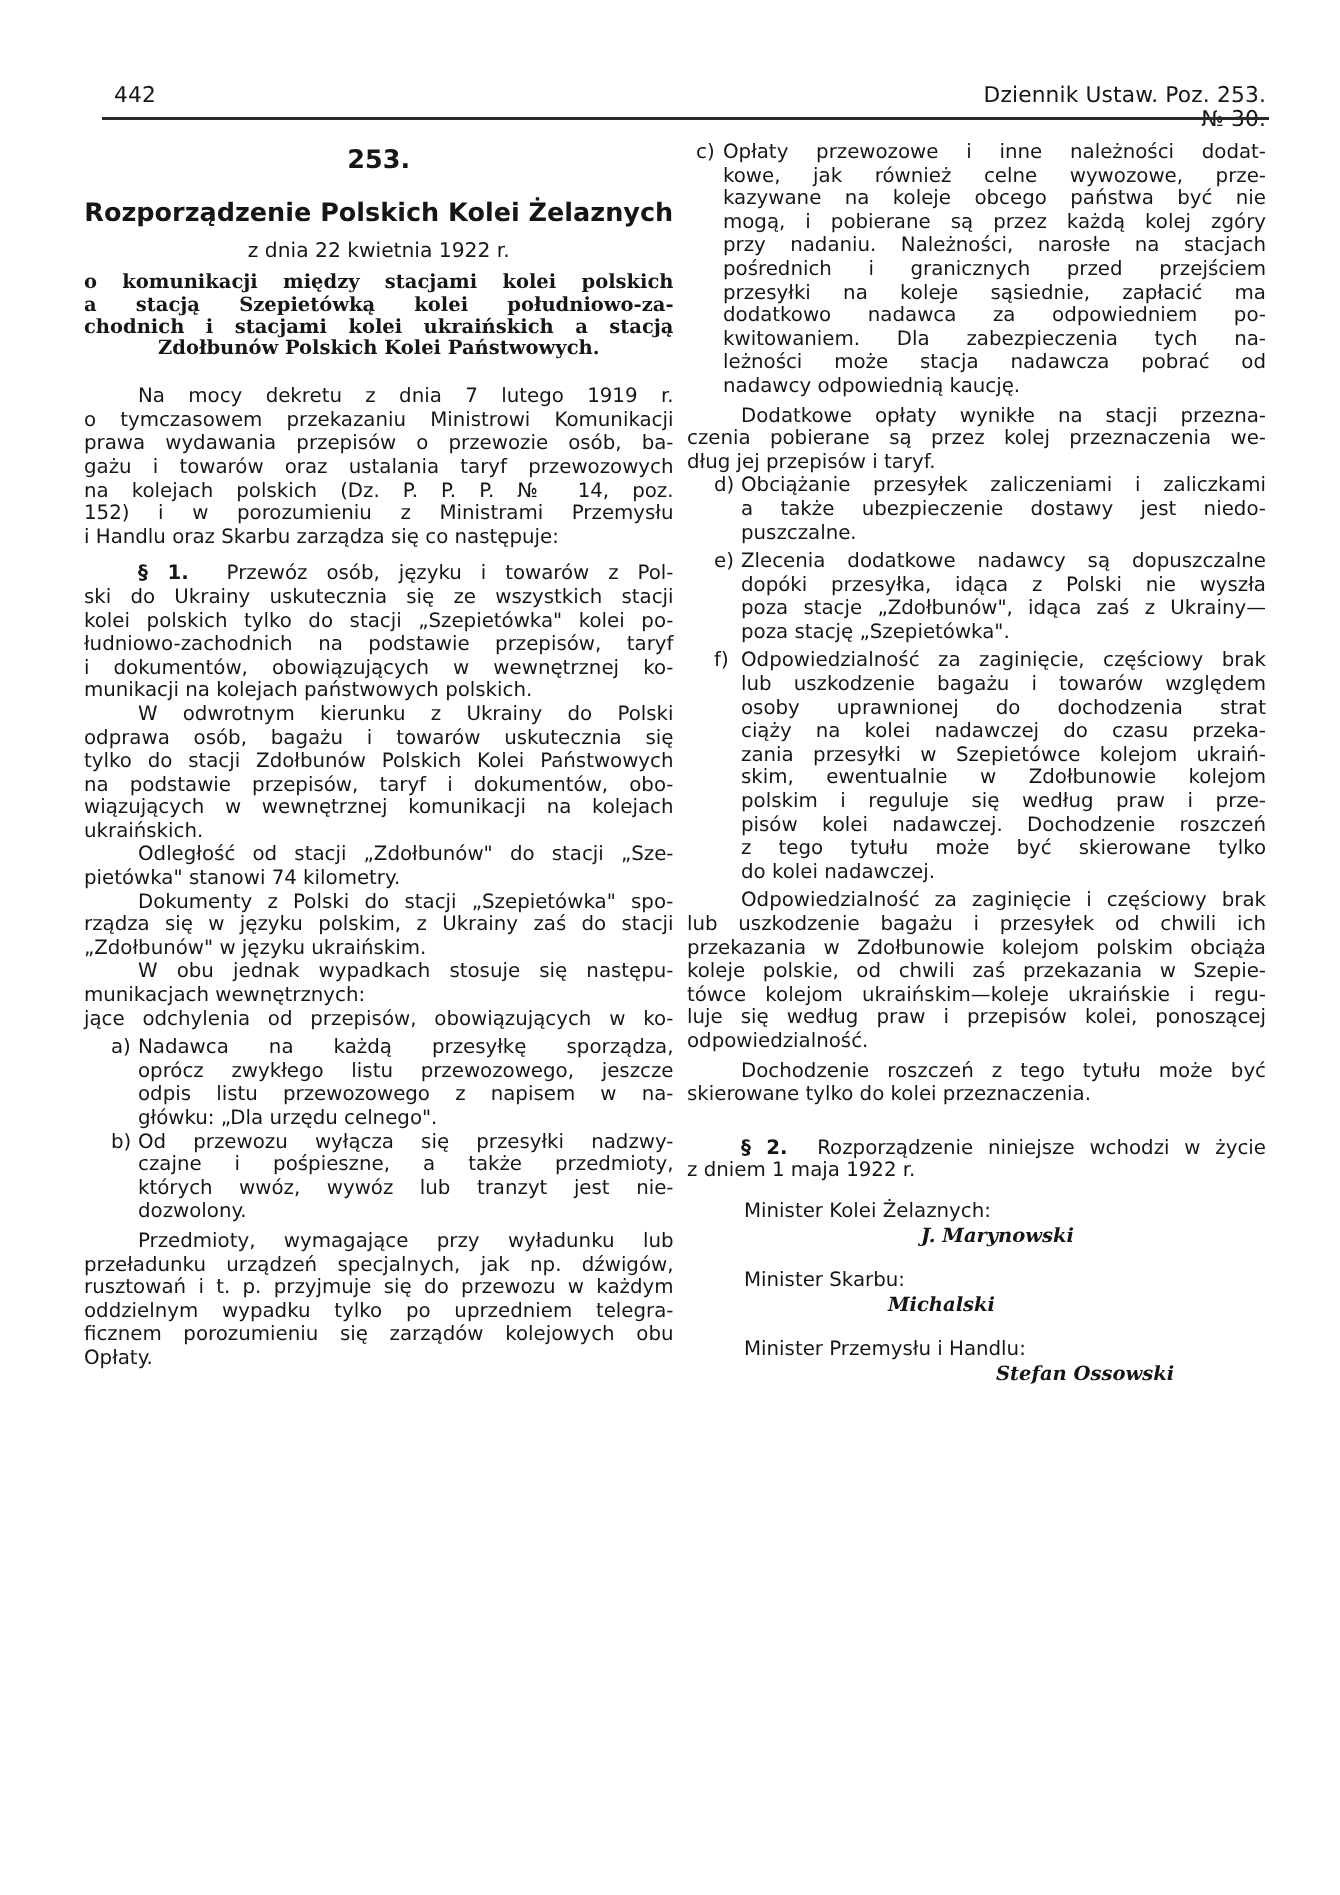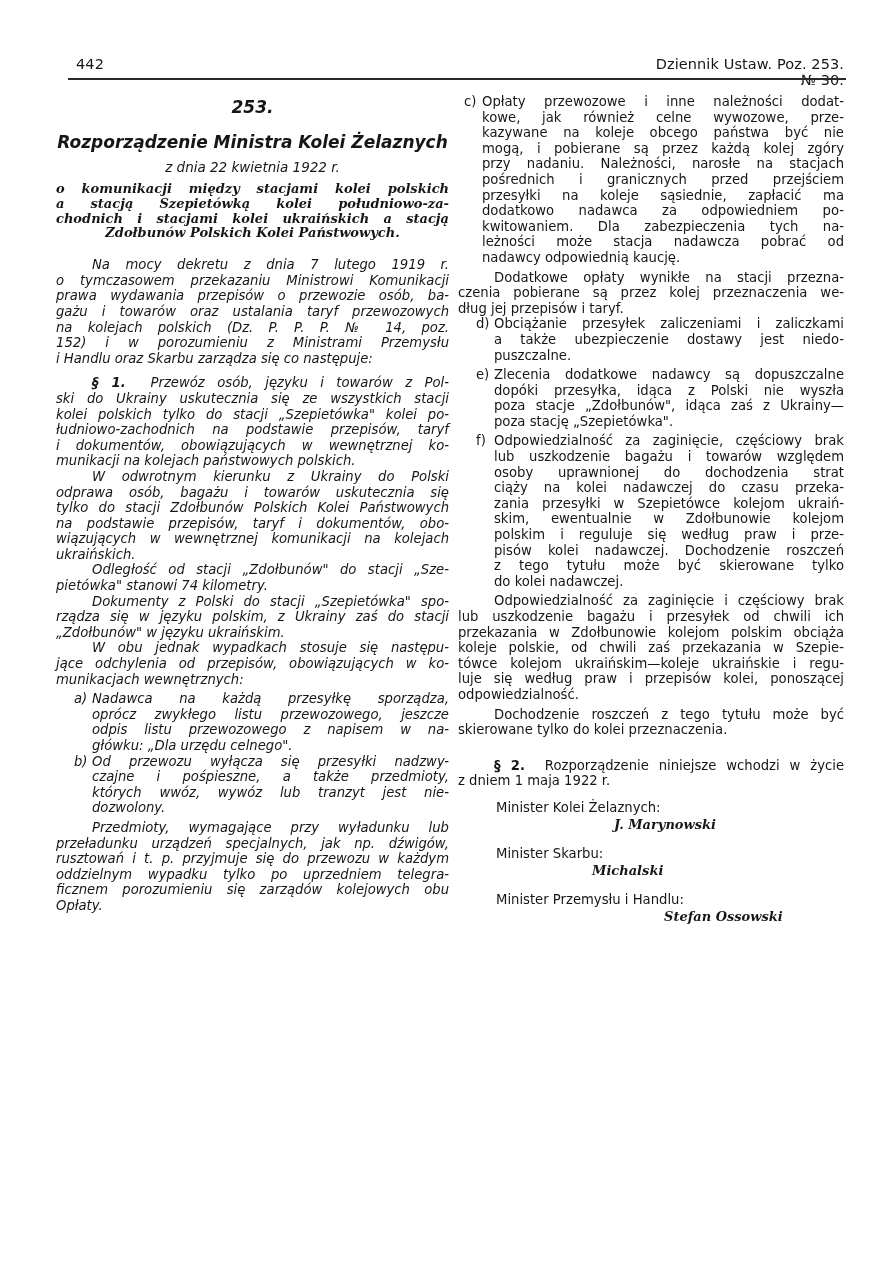--- a/index.html
+++ b/index.html
@@ -16,21 +16,21 @@
     }
     .running-head .pno { position: absolute; left: 4px; top: 0; }
     .running-head .jt { position: absolute; left: 16px; right: 0; top: 0; text-align: right; padding-left: 60px; }
     .running-head .iss { position: absolute; right: 0; top: 16px; }
     .head-rule {
       position: absolute; left: 68px; top: 78px; width: 778px; height: 0;
       border-top: 2px solid #2a2a2a;
     }
 
     .col { position: absolute; top: 94px; font-size: 13.2px; line-height: 15.6px; }
-    .col-left { left: 56px; width: 393px; font-style: italic; }
+    .col-left { left: 56px; width: 393px; }
     .col-right { left: 458px; width: 386px; }
 
     .line { display: block; white-space: nowrap; text-align: justify; text-align-last: justify; height: 15.6px; }
     .line.last { text-align-last: left; }
     .line.center { text-align: center; text-align-last: center; }
     .line.indent { padding-left: 36px; }
 
     .act-number { font-weight: bold; font-size: 17px; text-align: center; margin: 3px 0 14px 0; height: 20px; line-height: 20px; }
     .act-title { font-weight: bold; font-size: 17px; text-align: center; height: 22px; line-height: 22px; margin-bottom: 6px; white-space: nowrap; }
     .act-date { text-align: center; font-size: 13.5px; height: 17px; line-height: 17px; margin-bottom: 6px; }
@@ -61,21 +61,21 @@
 
   <div class="running-head">
     <span class="pno">442</span>
     <span class="jt">Dziennik Ustaw. Poz. 253.</span>
     <span class="iss">№ 30.</span>
   </div>
   <div class="head-rule"></div>
 
   <div class="col col-left">
     <div class="act-number">253.</div>
-    <div class="act-title">Rozporządzenie Ministra Kolei Żelaznych</div>
+    <div class="act-title">Rozporządzenie Polskich Kolei Żelaznych</div>
     <div class="act-date">z dnia 22 kwietnia 1922 r.</div>
     <div class="act-subject">
       <span class="line">o komunikacji między stacjami kolei polskich</span>
       <span class="line">a stacją Szepietówką kolei południowo-za-</span>
       <span class="line">chodnich i stacjami kolei ukraińskich a stacją</span>
       <span class="line center">Zdołbunów Polskich Kolei Państwowych.</span>
     </div>
 
     <div class="para">
       <span class="line indent">Na mocy dekretu z dnia 7 lutego 1919 r.</span>
@@ -112,22 +112,22 @@
     </div>
 
     <div class="para">
       <span class="line indent">Dokumenty z Polski do stacji „Szepietówka" spo-</span>
       <span class="line">rządza się w języku polskim, z Ukrainy zaś do stacji</span>
       <span class="line last">„Zdołbunów" w języku ukraińskim.</span>
     </div>
 
     <div class="para">
       <span class="line indent">W obu jednak wypadkach stosuje się następu-</span>
+      <span class="line last">munikacjach wewnętrznych:</span>
       <span class="line">jące odchylenia od przepisów, obowiązujących w ko-</span>
-      <span class="line last">munikacjach wewnętrznych:</span>
     </div>
     <div class="gap-s"></div>
 
     <div class="item">
       <span class="mark">a)</span>
       <span class="line">Nadawca na każdą przesyłkę sporządza,</span>
       <span class="line">oprócz zwykłego listu przewozowego, jeszcze</span>
       <span class="line">odpis listu przewozowego z napisem w na-</span>
       <span class="line last">główku: „Dla urzędu celnego".</span>
     </div>

